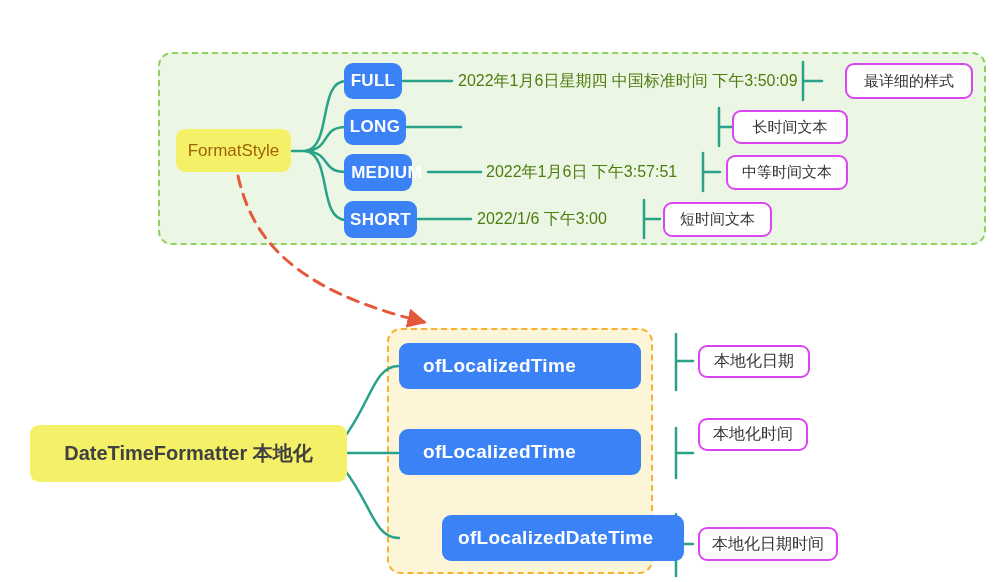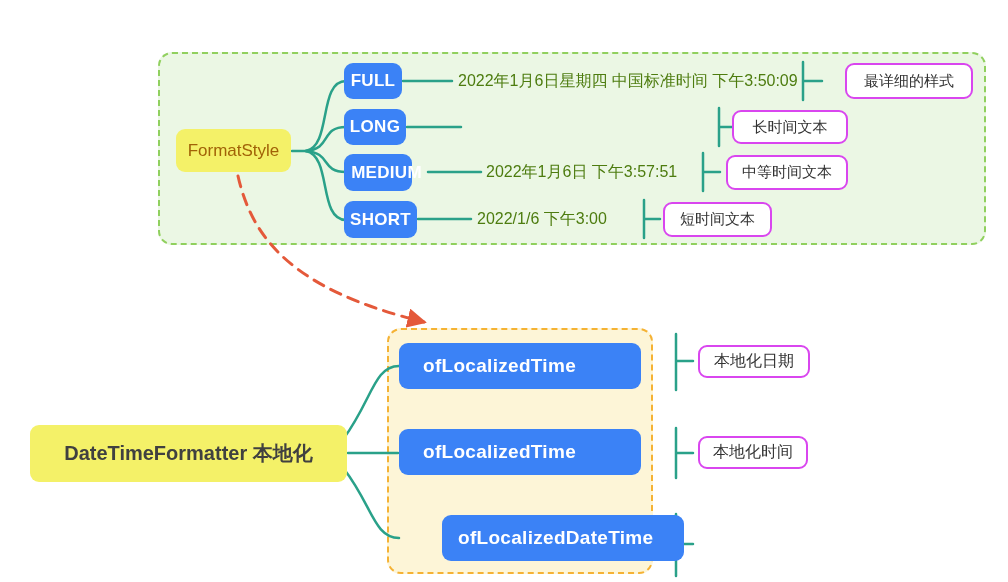--- a/index.html
+++ b/index.html
@@ -30,21 +30,21 @@
   .t-full  {left:845px;top:63px; width:128px;height:36px;font-size:15px;}
   .t-long  {left:732px;top:110px;width:116px;height:34px;font-size:15px;}
   .t-medium{left:726px;top:155px;width:122px;height:35px;font-size:15px;}
   .t-short {left:663px;top:202px;width:109px;height:35px;font-size:15px;}
   
   .n-root{left:30px;top:425px;width:317px;height:57px;font-size:20px;font-weight:bold;color:#404040;}
   .b-date    {left:399px;top:343px;width:242px;height:46px;font-size:19px;justify-content:flex-start;padding-left:24px;font-weight:bold;}
   .b-time    {left:399px;top:429px;width:242px;height:46px;font-size:19px;justify-content:flex-start;padding-left:24px;font-weight:bold;}
   .b-datetime{left:399px;top:515px;width:242px;height:46px;font-size:19px;justify-content:flex-start;padding-left:16px;font-weight:bold;margin-left:43px;}
   .t-date    {left:698px;top:345px;width:112px;height:33px;font-size:16px;}
-  .t-time    {left:698px;top:436px;width:110px;height:33px;font-size:16px;}
+  .t-time    {left:698px;top:418px;width:110px;height:33px;font-size:16px;}
   .t-datetime{left:698px;top:527px;width:140px;height:34px;font-size:16px;}
 </style>
 </head>
 <body>
 
 <div class="stage">
 
   <div class="abs panel panel-green"></div>
   <div class="abs panel panel-yellow"></div>
 
@@ -97,14 +97,15 @@
   <div class="abs node tag t-short">短时间文本</div>
 
   <div class="abs node node-yellow n-root">DateTimeFormatter 本地化</div>
 
   <div class="abs node btn-teal b-date">ofLocalizedTime</div>
   <div class="abs node btn-teal b-time">ofLocalizedTime</div>
   <div class="abs node btn-teal b-datetime">ofLocalizedDateTime</div>
 
   <div class="abs node tag t-date">本地化日期</div>
   <div class="abs node tag t-time">本地化时间</div>
+  <div class="abs node tag t-datetime">本地化日期时间</div>
 
 </div>
 
 </body></html>

